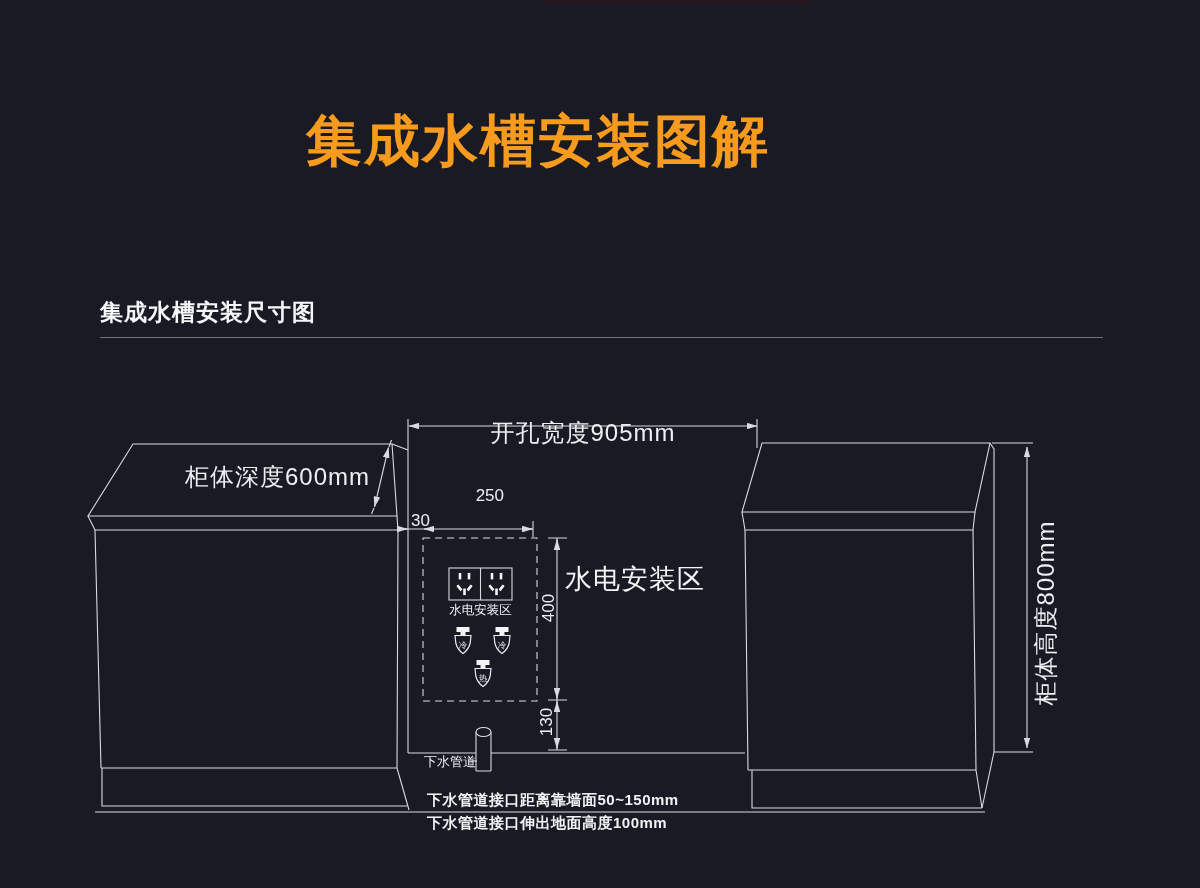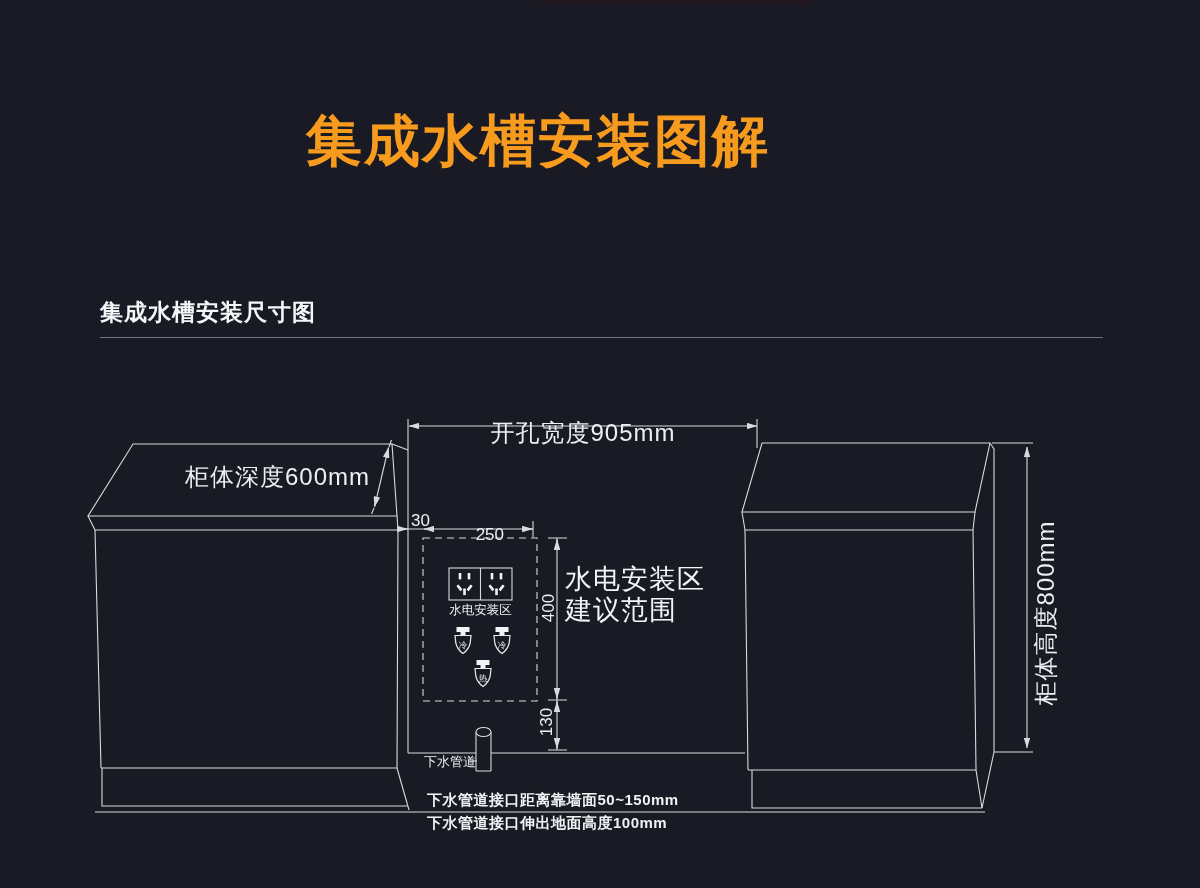--- a/index.html
+++ b/index.html
@@ -147,28 +147,27 @@
 </svg>
 
 <div class="abs dim-label" style="left:408px;top:393px;width:350px;text-align:center;margin-top:24px;">开孔宽度905mm</div>
 
 <div class="abs dim-label" style="left:185px;top:461px;">柜体深度600mm</div>
 
 <div class="abs dim-label vrot" style="left:936px;top:597px;width:220px;">柜体高度800mm</div>
 
 <div class="abs dim-num" style="left:402px;top:511px;width:28px;">30</div>
 
-<div class="abs dim-num" style="left:444px;top:525px;width:60px;">250</div>
+<div class="abs dim-num" style="left:444px;top:486px;width:60px;">250</div>
 
 <div class="abs dim-num vrot" style="left:519px;top:598px;width:60px;">400</div>
 
 <div class="abs dim-num vrot" style="left:517px;top:712px;width:60px;">130</div>
 
 <div class="abs zone-box-label">水电安装区</div>
 
 <div class="abs zone-note">
   <div>水电安装区</div>
-  <div>建议范围</div>
 </div>
 
 <div class="abs drain-label">下水管道</div>
 <div class="abs drain-note" style="top:773px;margin-top:41px;">下水管道接口伸出地面高度100mm</div>
 <div class="abs drain-note" style="top:791px;">下水管道接口距离靠墙面50~150mm</div>
 
 </body></html>

